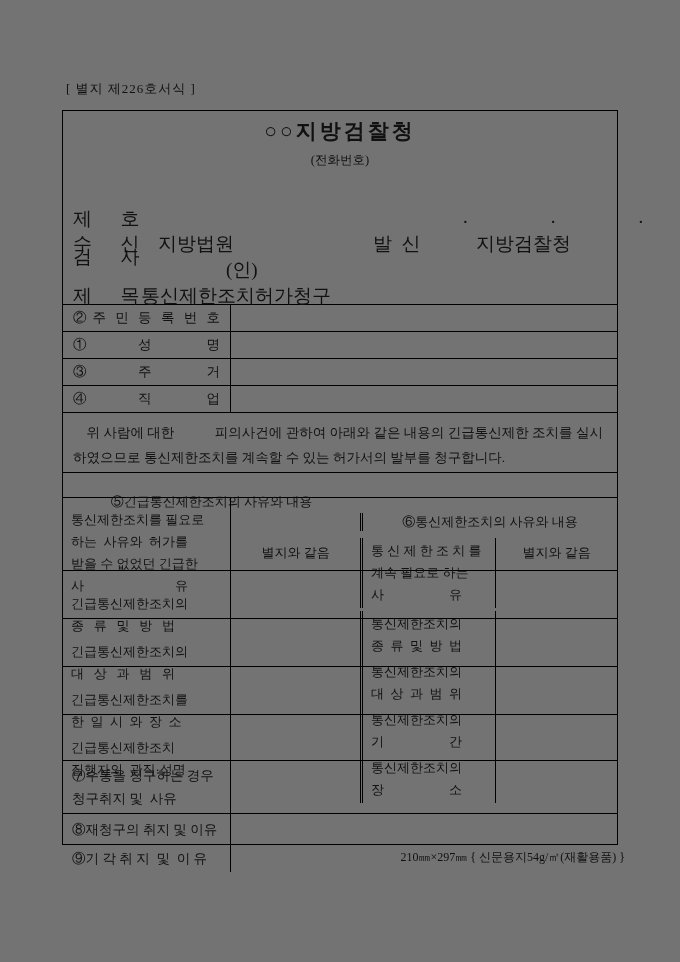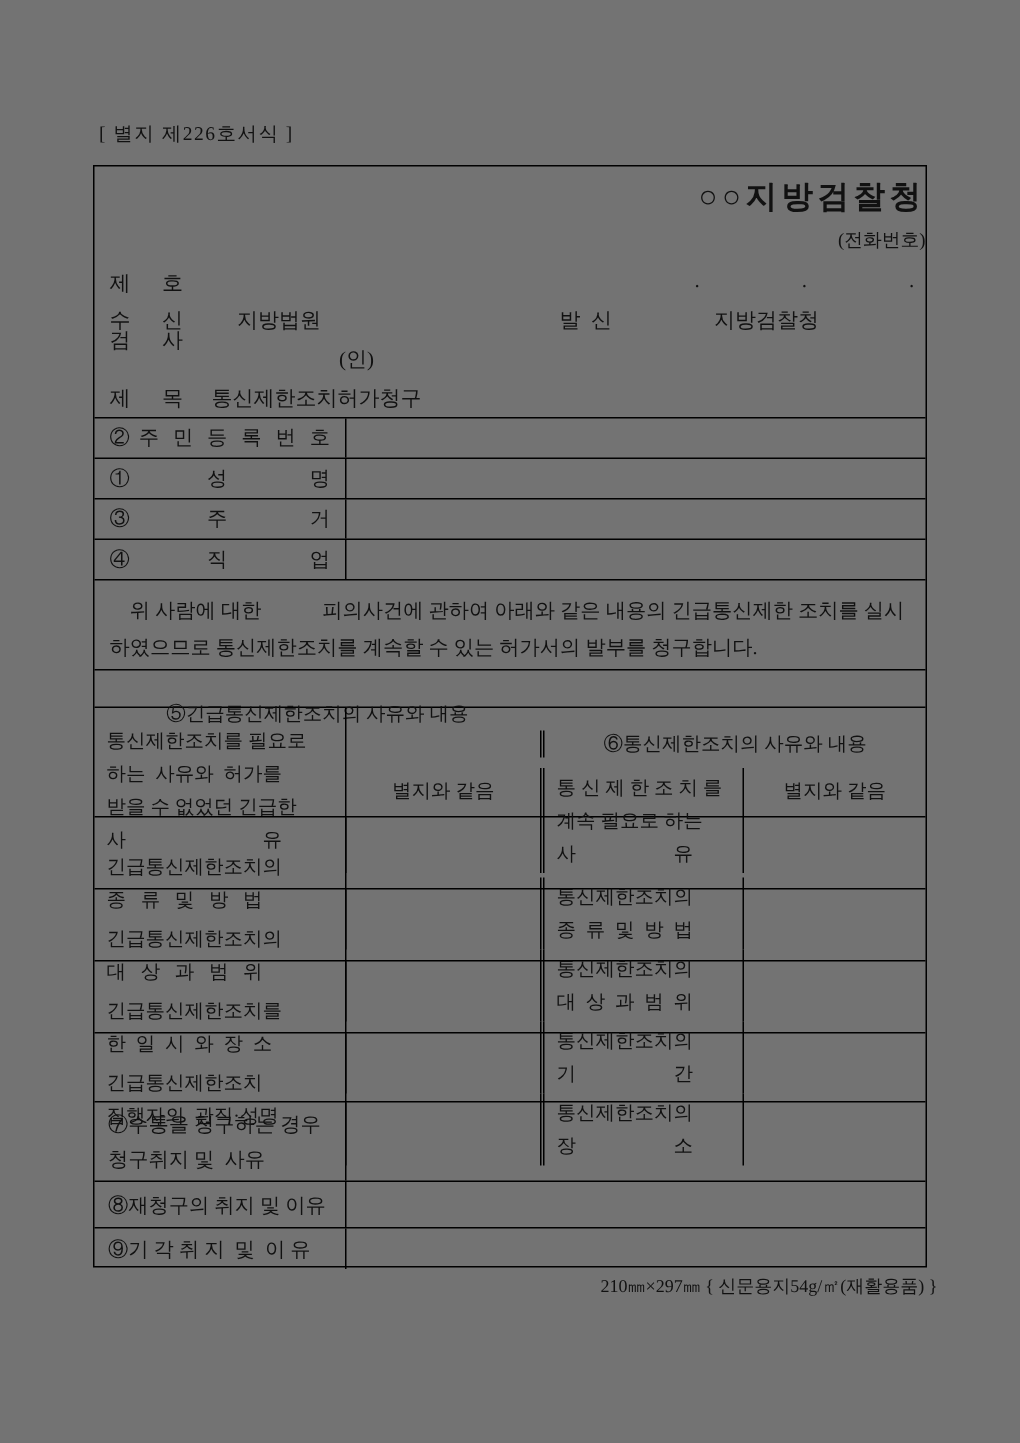--- a/index.html
+++ b/index.html
@@ -24,30 +24,30 @@
   }
   .doc-box {
     position: absolute;
     left: 62px;
     top: 110px;
     width: 556px;
     height: 735px;
     border: 1px solid #000;
   }
   
-  .title-block { height: 67px; text-align: right; }
+  .title-block { height: 67px; text-align: center; }
   .doc-title {
     padding-top: 6px;
     font-size: 21px;
     font-weight: bold;
     letter-spacing: 3px;
   }
   .doc-subtitle { margin-top: 7px; font-size: 12.5px; }
   
-  .hdr-block { position: relative; height: 100px; font-size: 14px; }
+  .hdr-block { position: relative; height: 100px; font-size: 19px; margin-top: 26px; }
   .hdr-block span { position: absolute; white-space: pre; }
   .h-docno   { left: 10px;  top: 2px; }
   .h-dots    { left: 400px; top: 2px; letter-spacing: 2px; }
   .h-recv-l  { left: 10px;  top: 27px; }
   .h-recv-v  { left: 95px;  top: 27px; }
   .h-send-l  { left: 310px; top: 27px; }
   .h-send-v  { left: 413px; top: 27px; }
   .h-pros-l  { left: 10px;  top: 40px; }
   .h-pros-s  { left: 163px; top: 53px; }
   .h-subj-l  { left: 10px;  top: 79px; }

